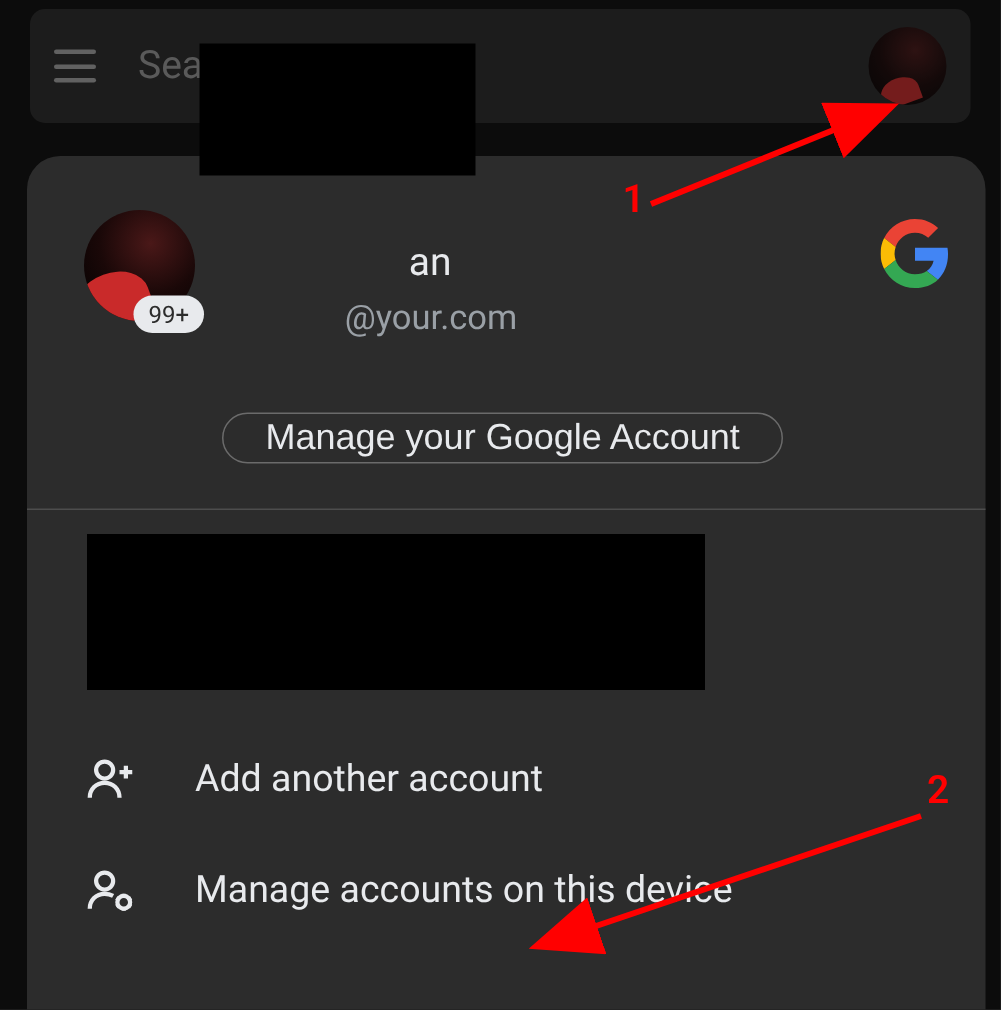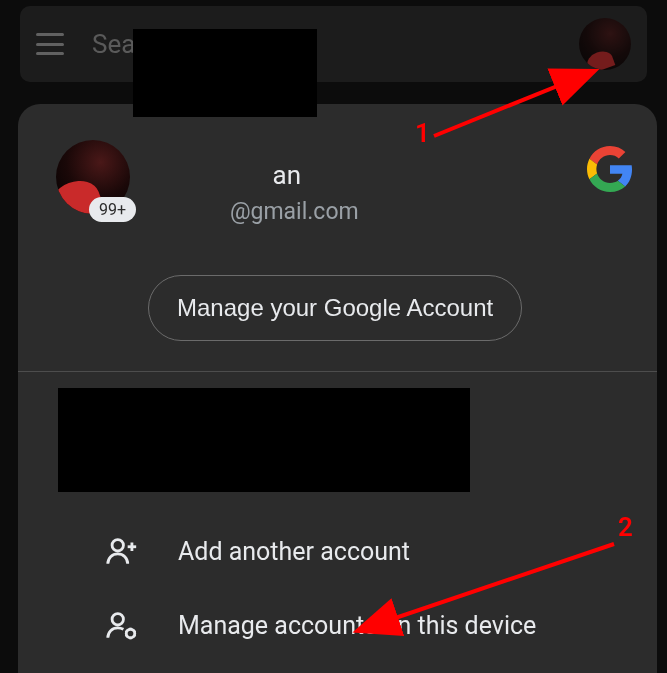--- a/index.html
+++ b/index.html
@@ -129,39 +129,39 @@
       right: 24px;
       top: 42px;
     }
     .manage-btn {
       display: block;
       margin: 30px auto 30px 130px;
       border: 1px solid #6b6b6b;
       background: transparent;
       color: #e8eaed;
       font-size: 24px;
-      padding: 18px 28px;
+      padding: 2px 28px;
       border-radius: 34px;
       cursor: pointer;
     }
     .divider {
       border: none;
       border-top: 1px solid #4d4d4d;
       margin: 16px 0;
     }
     .redact-block {
       background: #000;
       width: 412px;
       height: 104px;
       margin: 12px 0 22px 40px;
     }
     .action-row {
       display: flex;
       align-items: center;
-      padding: 20px 36px 20px 84px;
+      padding: 20px 36px 20px 36px;
       cursor: pointer;
     }
     .action-icon {
       width: 40px;
       margin-right: 36px;
       display: flex;
       justify-content: center;
       color: #e8eaed;
     }
     .action-label { font-size: 25px; color: #e8eaed; }
@@ -209,21 +209,21 @@
   <div class="account-header">
     <div class="avatar-large-wrap">
       <div class="avatar-large"></div>
       <div class="badge">99+</div>
     </div>
     <div class="account-text">
       <div class="account-name">
         &nbsp;&nbsp;&nbsp;&nbsp;&nbsp;&nbsp;&nbsp;&nbsp;&nbsp;&nbsp;&nbsp;&nbsp;&nbsp;&nbsp;&nbsp;&nbsp;&nbsp;&nbsp;&nbsp;<span>an</span>
       </div>
       <div class="account-email">
-        &nbsp;&nbsp;&nbsp;&nbsp;&nbsp;&nbsp;&nbsp;&nbsp;&nbsp;&nbsp;&nbsp;&nbsp;&nbsp;&nbsp;<span>@gmail.com</span>
+        &nbsp;&nbsp;&nbsp;&nbsp;&nbsp;&nbsp;&nbsp;&nbsp;&nbsp;&nbsp;&nbsp;&nbsp;&nbsp;&nbsp;<span>@your.com</span>
       </div>
     </div>
     <svg class="g-logo" viewBox="0 0 48 48">
       <path fill="#EA4335" d="M24 9.5c3.54 0 6.71 1.22 9.21 3.6l6.85-6.85C35.9 2.38 30.47 0 24 0 14.62 0 6.51 5.38 2.56 13.22l7.98 6.19C12.43 13.72 17.74 9.5 24 9.5z"></path>
       <path fill="#4285F4" d="M46.98 24.55c0-1.57-.15-3.09-.38-4.55H24v9.02h12.94c-.58 2.96-2.26 5.48-4.78 7.18l7.73 6c4.51-4.18 7.09-10.36 7.09-17.65z"></path>
       <path fill="#FBBC05" d="M10.53 28.59c-.48-1.45-.76-2.99-.76-4.59s.27-3.14.76-4.59l-7.98-6.19C.92 16.46 0 20.12 0 24c0 3.88.92 7.54 2.56 10.78l7.97-6.19z"></path>
       <path fill="#34A853" d="M24 48c6.48 0 11.93-2.13 15.89-5.81l-7.73-6c-2.15 1.45-4.92 2.3-8.16 2.3-6.26 0-11.57-4.22-13.47-9.91l-7.98 6.19C6.51 42.62 14.62 48 24 48z"></path>
     </svg>
   </div>
 

